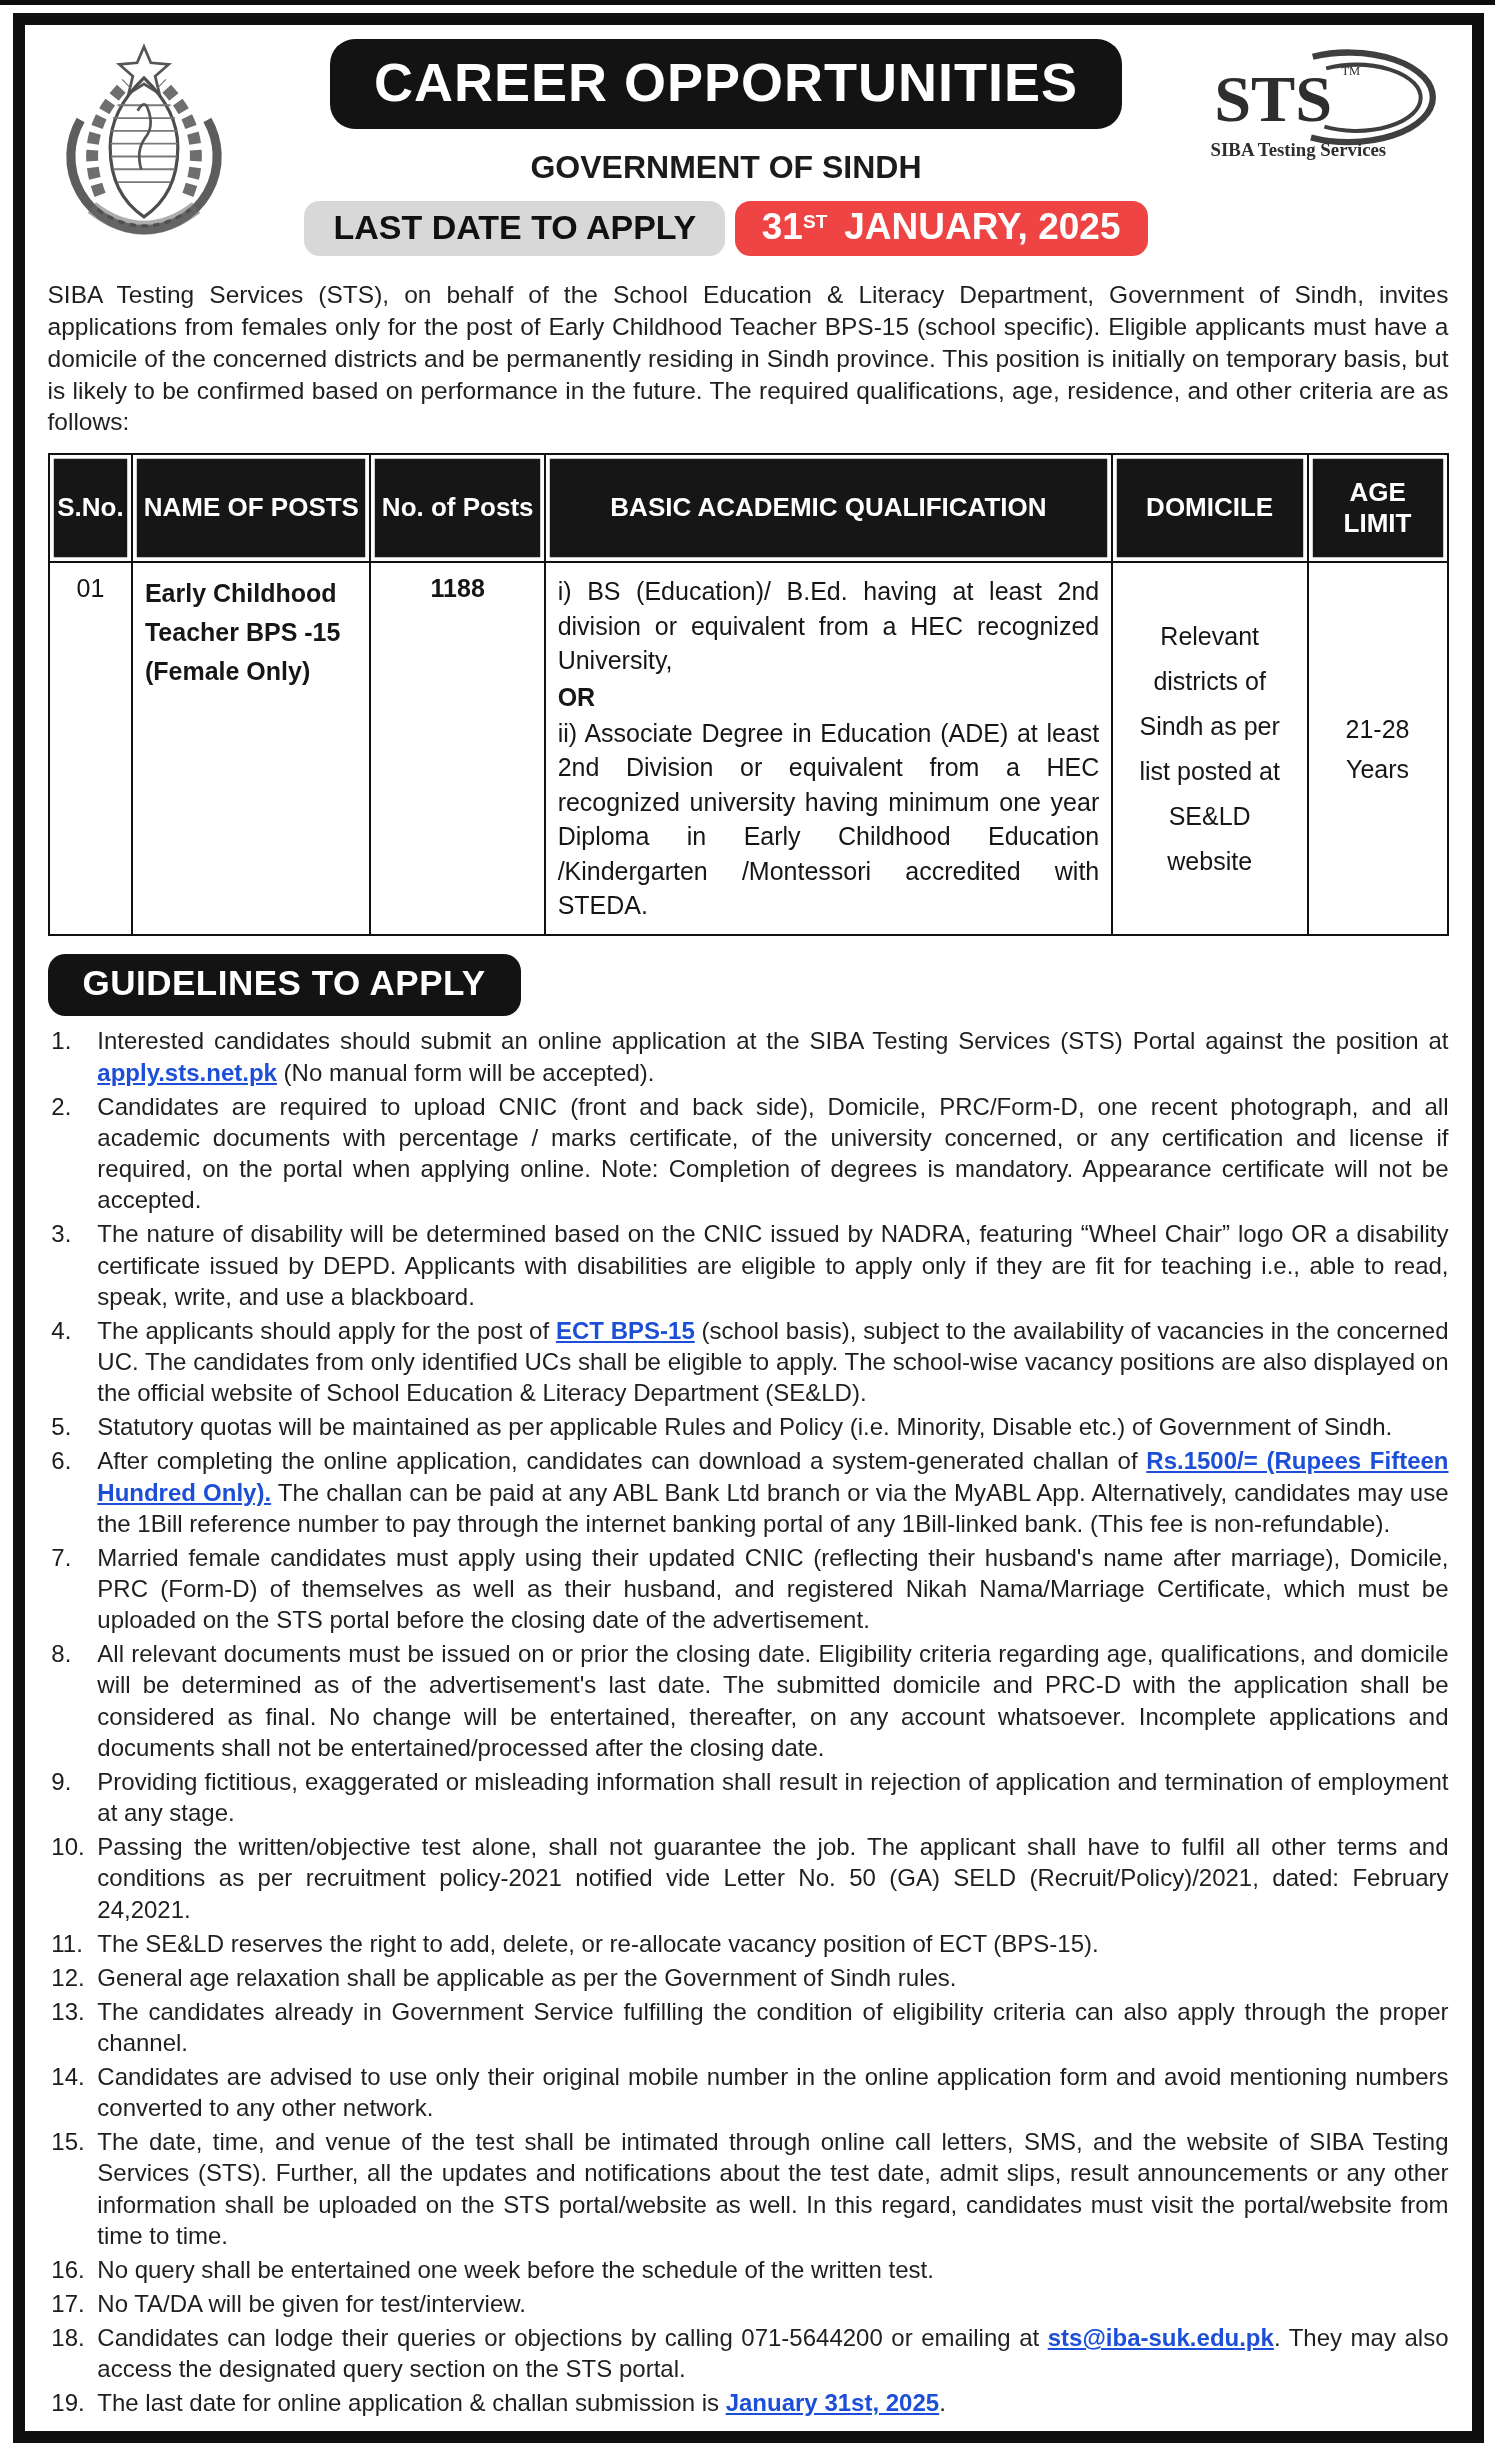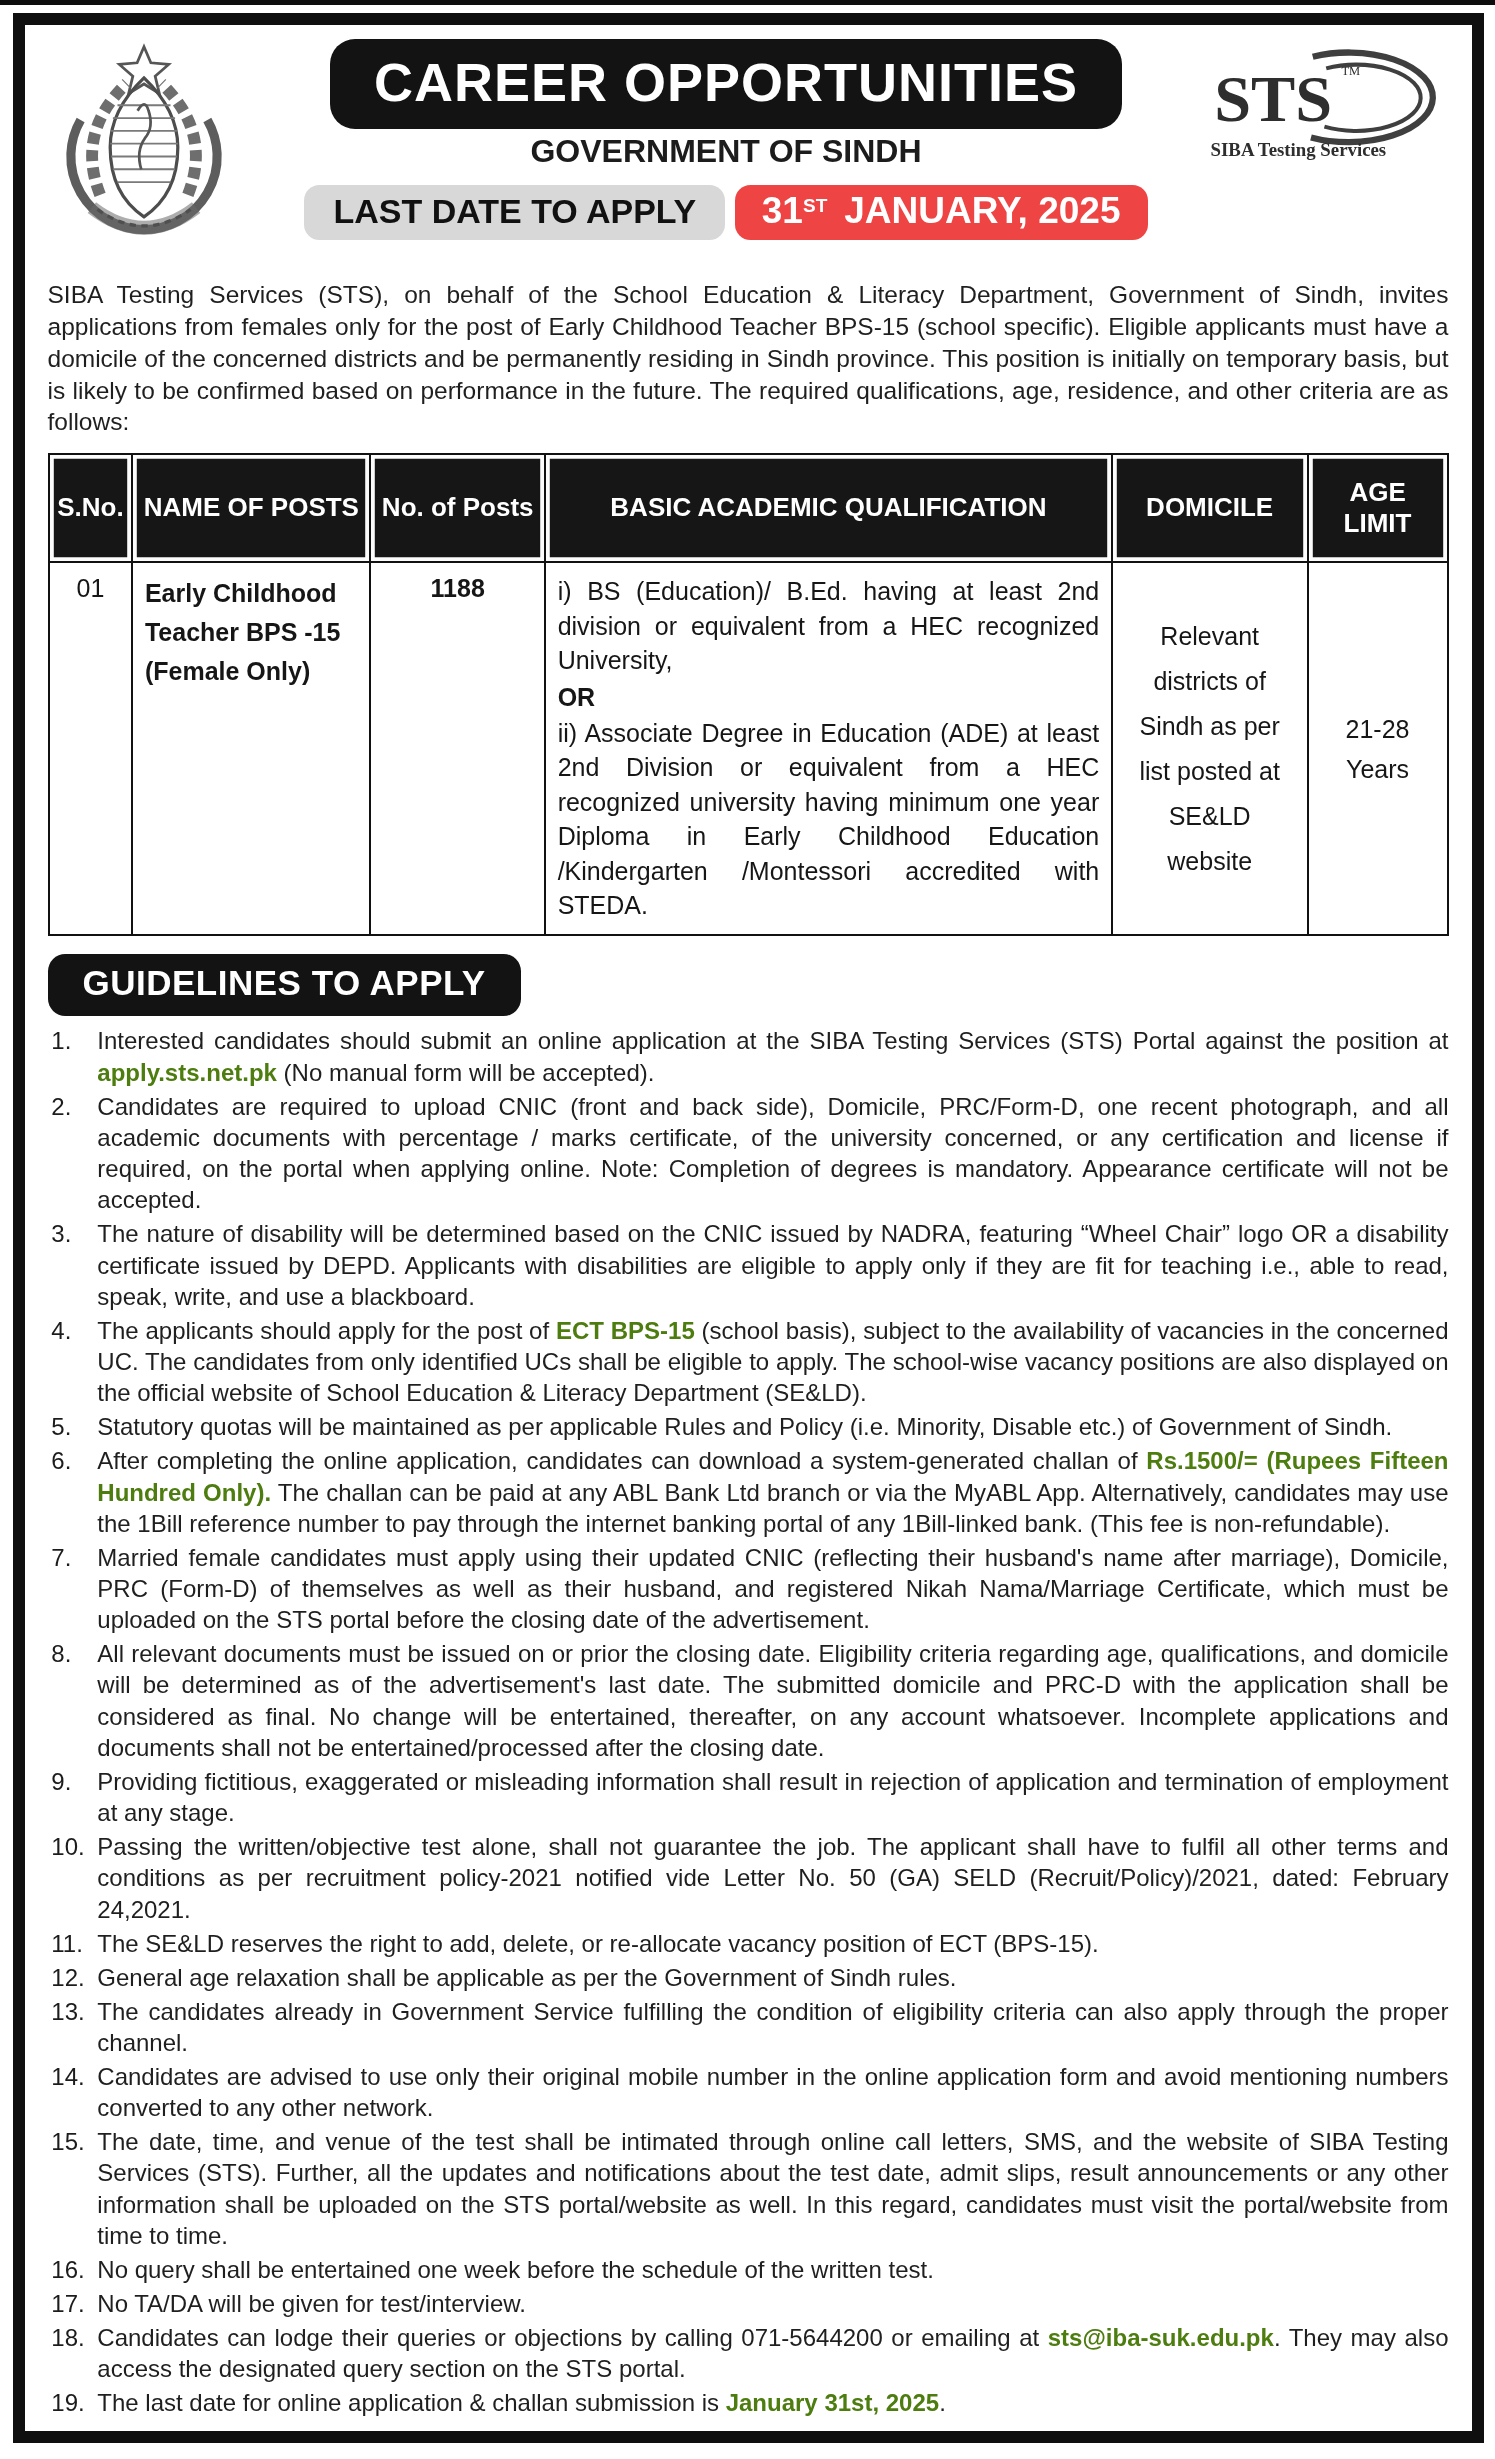--- a/index.html
+++ b/index.html
@@ -13,21 +13,21 @@
 
   
   .masthead { display:flex; align-items:flex-start; }
   .emblem-wrap { flex:0 0 204px; padding-top:3.8px; }
   .head-center { flex:1 1 auto; text-align:center; }
   .sts-wrap { flex:0 0 248px; padding-top:9.6px; text-align:right; }
   .title-pill { display:inline-block; background:#131313; color:#ffffff; font-weight:700;
                 font-size:54px; letter-spacing:1px; padding:12.5px 44px 15.4px; border-radius:25px;
                 margin-top:1.9px; }
   .dept-line { font-size:34px; font-weight:700; margin-top:14.4px; letter-spacing:0.3px; }
-  .govt-line { font-size:32px; font-weight:700; margin-top:4px; }
+  .govt-line { font-size:32px; font-weight:700; margin-top:20px; }
   .date-row { margin-top:15.4px; display:flex; justify-content:center; align-items:stretch; gap:9.6px; }
   .date-label { background:#d8d8d8; color:#111; font-weight:700; font-size:34px;
                 padding:6.7px 29px 8.6px; border-radius:15.4px; display:flex; align-items:center; }
   .date-value { background:#ef4444; color:#fff; font-weight:700; font-size:37px;
                 padding:4.8px 27px 8.6px; border-radius:15.4px; display:flex; align-items:center; }
   .date-value sup { font-size:19px; line-height:1; margin-top:-11.5px; }
   .date-rest { margin-left:17px; }
 
   
   .intro { font-size:24.5px; line-height:1.3; text-align:justify; margin:14.4px 0 0; color:#1f1f1f; }
@@ -47,21 +47,21 @@
   td.c-age  { text-align:center; vertical-align:middle; line-height:1.6; }
 
   
   .guidelines-pill { display:inline-block; width:fit-content; background:#131313; color:#fff;
                      font-weight:700; font-size:35px; letter-spacing:0.5px;
                      padding:9.6px 35px 12.5px; border-radius:17.3px; margin:17.3px 0 9.6px; }
   ol#guidelines { list-style:none; margin:0; padding:0; }
   ol#guidelines li { display:flex; margin-bottom:2.9px; }
   .gnum  { flex:0 0 46px; font-size:24px; line-height:1.3; padding-left:3.8px; }
   .gtext { flex:1 1 auto; font-size:24px; line-height:1.3; text-align:justify; color:#1f1f1f; }
-  .gtext b { font-weight:700; color:#4d7c0f; }
+  .gtext b { font-weight:700; color:#1d4ed8;text-decoration:underline; }
 
   svg text { font-family:"Liberation Serif", serif; }
 </style>
 </head>
 <body>
 
 <div class="page">
   <div class="topstrip"></div>
 
   <div class="frame">

